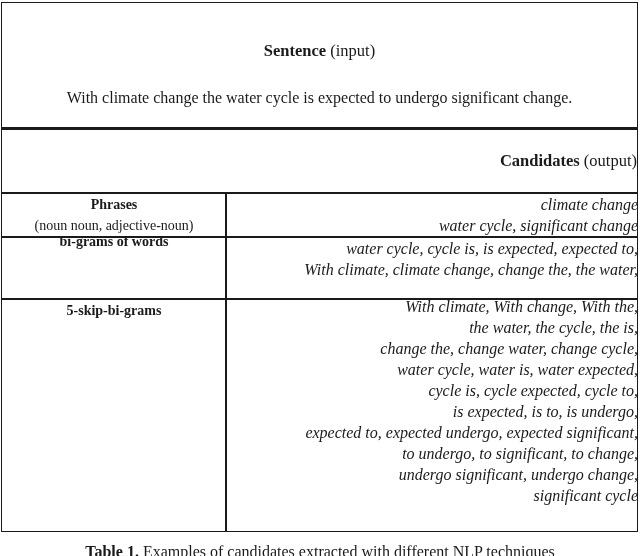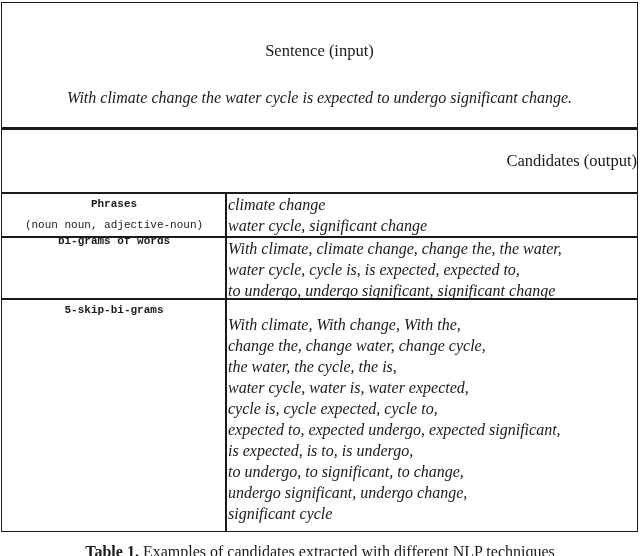--- a/index.html
+++ b/index.html
@@ -5,26 +5,26 @@
     html, body { margin: 0; padding: 0; background: #ffffff; }
     body { width: 640px; height: 556px; overflow: hidden; position: relative;
       font-family: "DejaVu Serif", "Liberation Serif", serif; color: #1a1a1a; }
     .frame { position: absolute; left: 1px; top: 2px; width: 635px; height: 528px;
       border: 1.5px solid #1a1a1a; box-sizing: content-box; }
     .sec { position: absolute; left: 0; width: 100%; }
     .hline { position: absolute; left: 0; width: 100%; background: #1a1a1a; }
     .vline { position: absolute; width: 1.5px; background: #1a1a1a; }
     .center { text-align: center; }
     .hdr { font-family: "Liberation Serif", serif; font-size: 16.5px; }
-    .hdr b { font-weight: normal; }
-    .it { font-style: italic; font-family: "Liberation Serif", serif; font-size: 16px; }
+    .hdr b { font-weight: bold; }
+    .it { font-family: "Liberation Serif", serif; font-size: 16px; }
     .label { position: absolute; left: 0; width: 224px; text-align: center;
-      font-family: Liberation Mono, monospace; font-size: 11px; line-height: 21px; }
+      font-family: Liberation Serif, serif; font-size: 14px; line-height: 21px; }
     .label b { font-weight: bold; }
-    .cell { position: absolute; left: 226px; width: 410px; text-align: left;
+    .cell { position: absolute; left: 226px; width: 410px; text-align: right;
       font-family: "Liberation Serif", serif; font-style: italic; font-size: 16px; line-height: 21px; }
     .caption { position: absolute; left: 0; width: 640px; top: 543px; text-align: center;
       font-family: "Liberation Serif", serif; font-size: 16px; }
   </style>
 </head>
 <body>
 
 <div class="frame">
 
   <div class="sec center hdr" style="top:38px;">
@@ -49,38 +49,37 @@
     <div>climate change</div>
     <div>water cycle, significant change</div>
   </div>
 
   <div class="hline" style="top:233px; height:1.5px;"></div>
 
   <div class="label" style="top:228px;">
     <b>bi-grams of words</b>
   </div>
   <div class="cell" style="top:235px;">
+    <div>water cycle, cycle is, is expected, expected to,</div>
     <div>With climate, climate change, change the, the water,</div>
-    <div>water cycle, cycle is, is expected, expected to,</div>
-    <div>to undergo, undergo significant, significant change</div>
   </div>
 
   <div class="hline" style="top:295px; height:1.5px;"></div>
 
   <div class="label" style="top:297px;">
     <b>5-skip-bi-grams</b>
   </div>
-  <div class="cell" style="top:311px;">
+  <div class="cell" style="top:293px;">
     <div>With climate, With change, With the,</div>
+    <div>the water, the cycle, the is,</div>
     <div>change the, change water, change cycle,</div>
-    <div>the water, the cycle, the is,</div>
     <div>water cycle, water is, water expected,</div>
     <div>cycle is, cycle expected, cycle to,</div>
+    <div>is expected, is to, is undergo,</div>
     <div>expected to, expected undergo, expected significant,</div>
-    <div>is expected, is to, is undergo,</div>
     <div>to undergo, to significant, to change,</div>
     <div>undergo significant, undergo change,</div>
     <div>significant cycle</div>
   </div>
 </div>
 
 <div class="caption">
   <b>Table 1.</b><span> Examples of candidates extracted with different NLP techniques</span>
 </div>
 

